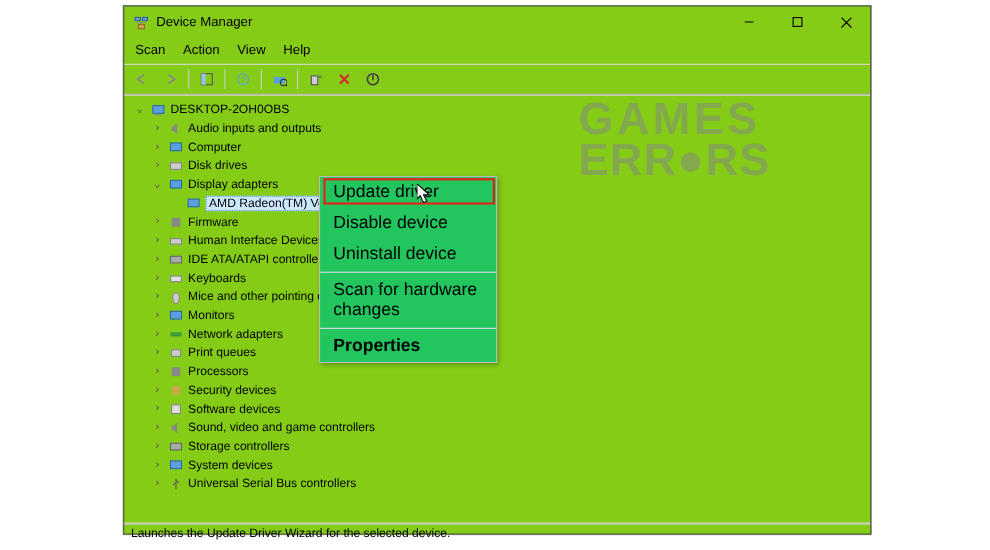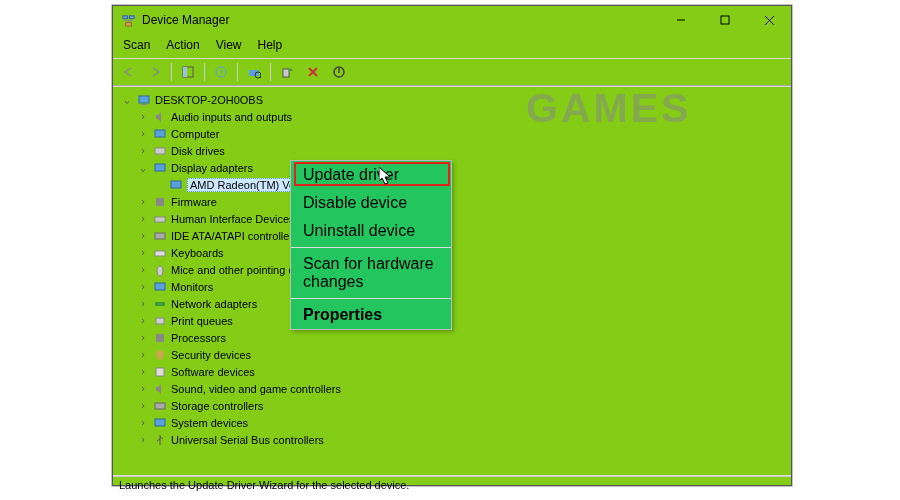--- a/index.html
+++ b/index.html
@@ -335,13 +335,14 @@
 </div>
 
 <div class="highlight-box"></div>
 
 <svg class="cursor" width="16" height="20">
     <path d="M0 0l0 14 3-3 3 6 3-1-3-6 5 0z" fill="#fff" stroke="#000" stroke-width="1"></path>
   </svg>
 
 <div class="watermark">
   <div class="ws l1">GAMES</div>
+  <div class="ws l2">ERR●RS</div>
 </div>
 
 </body></html>

